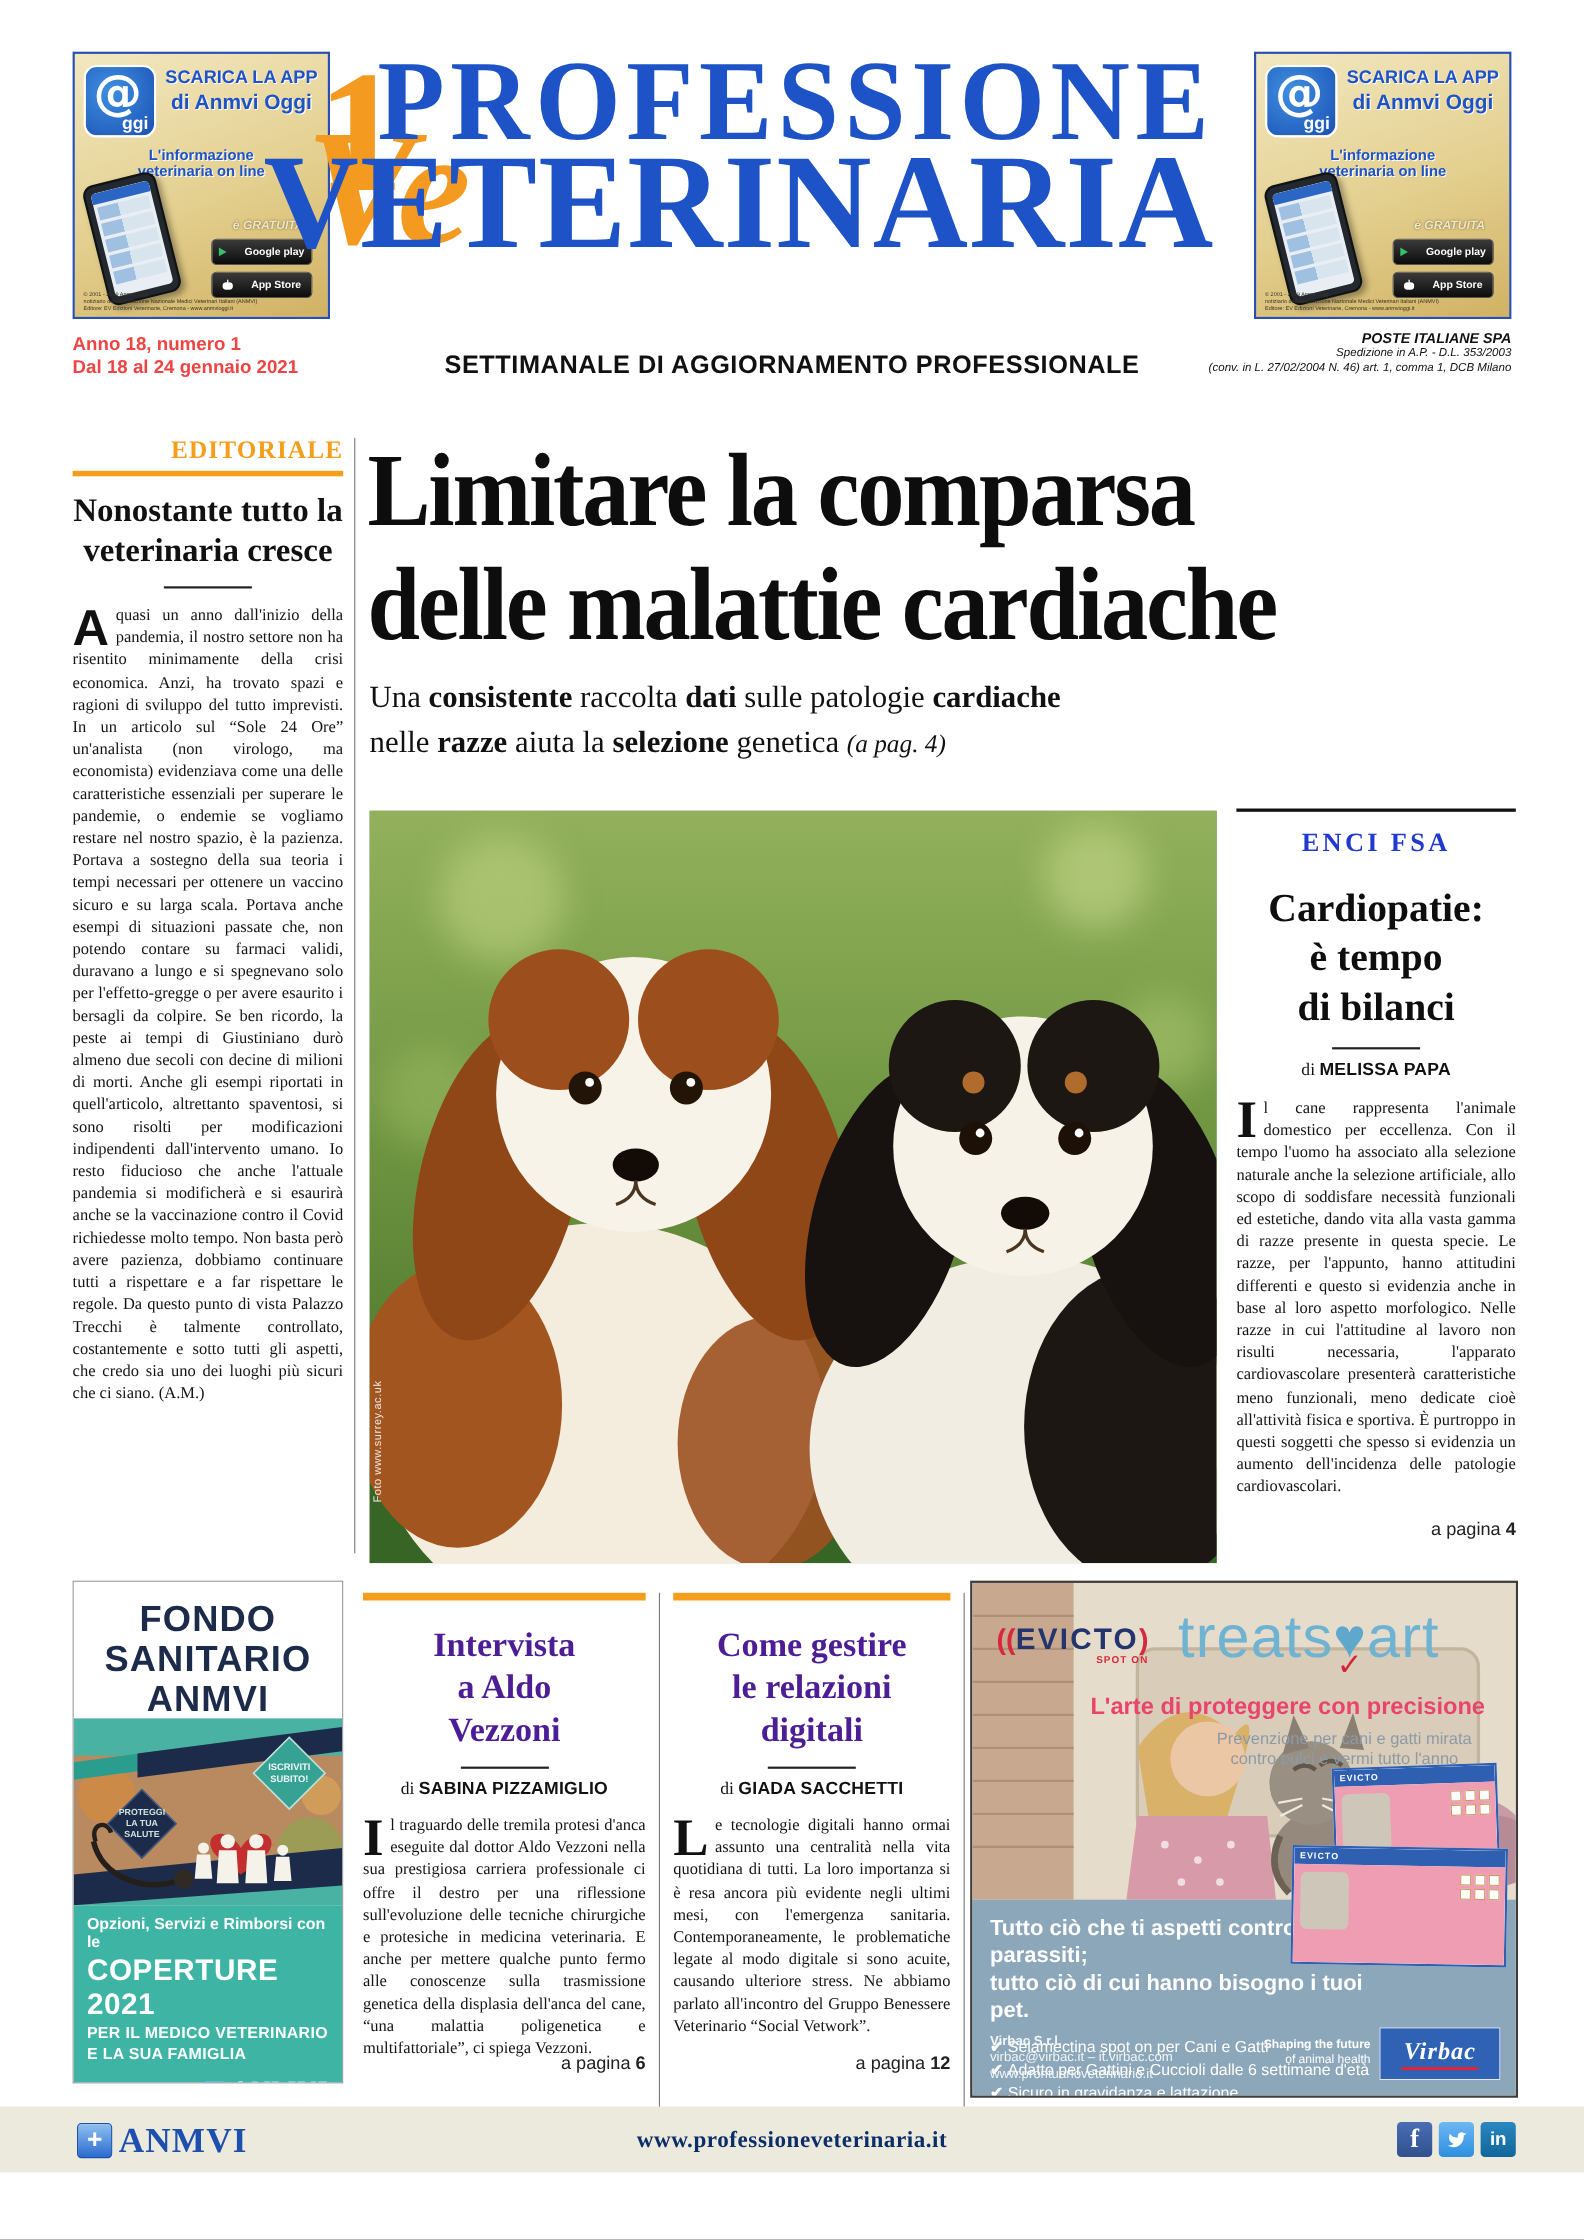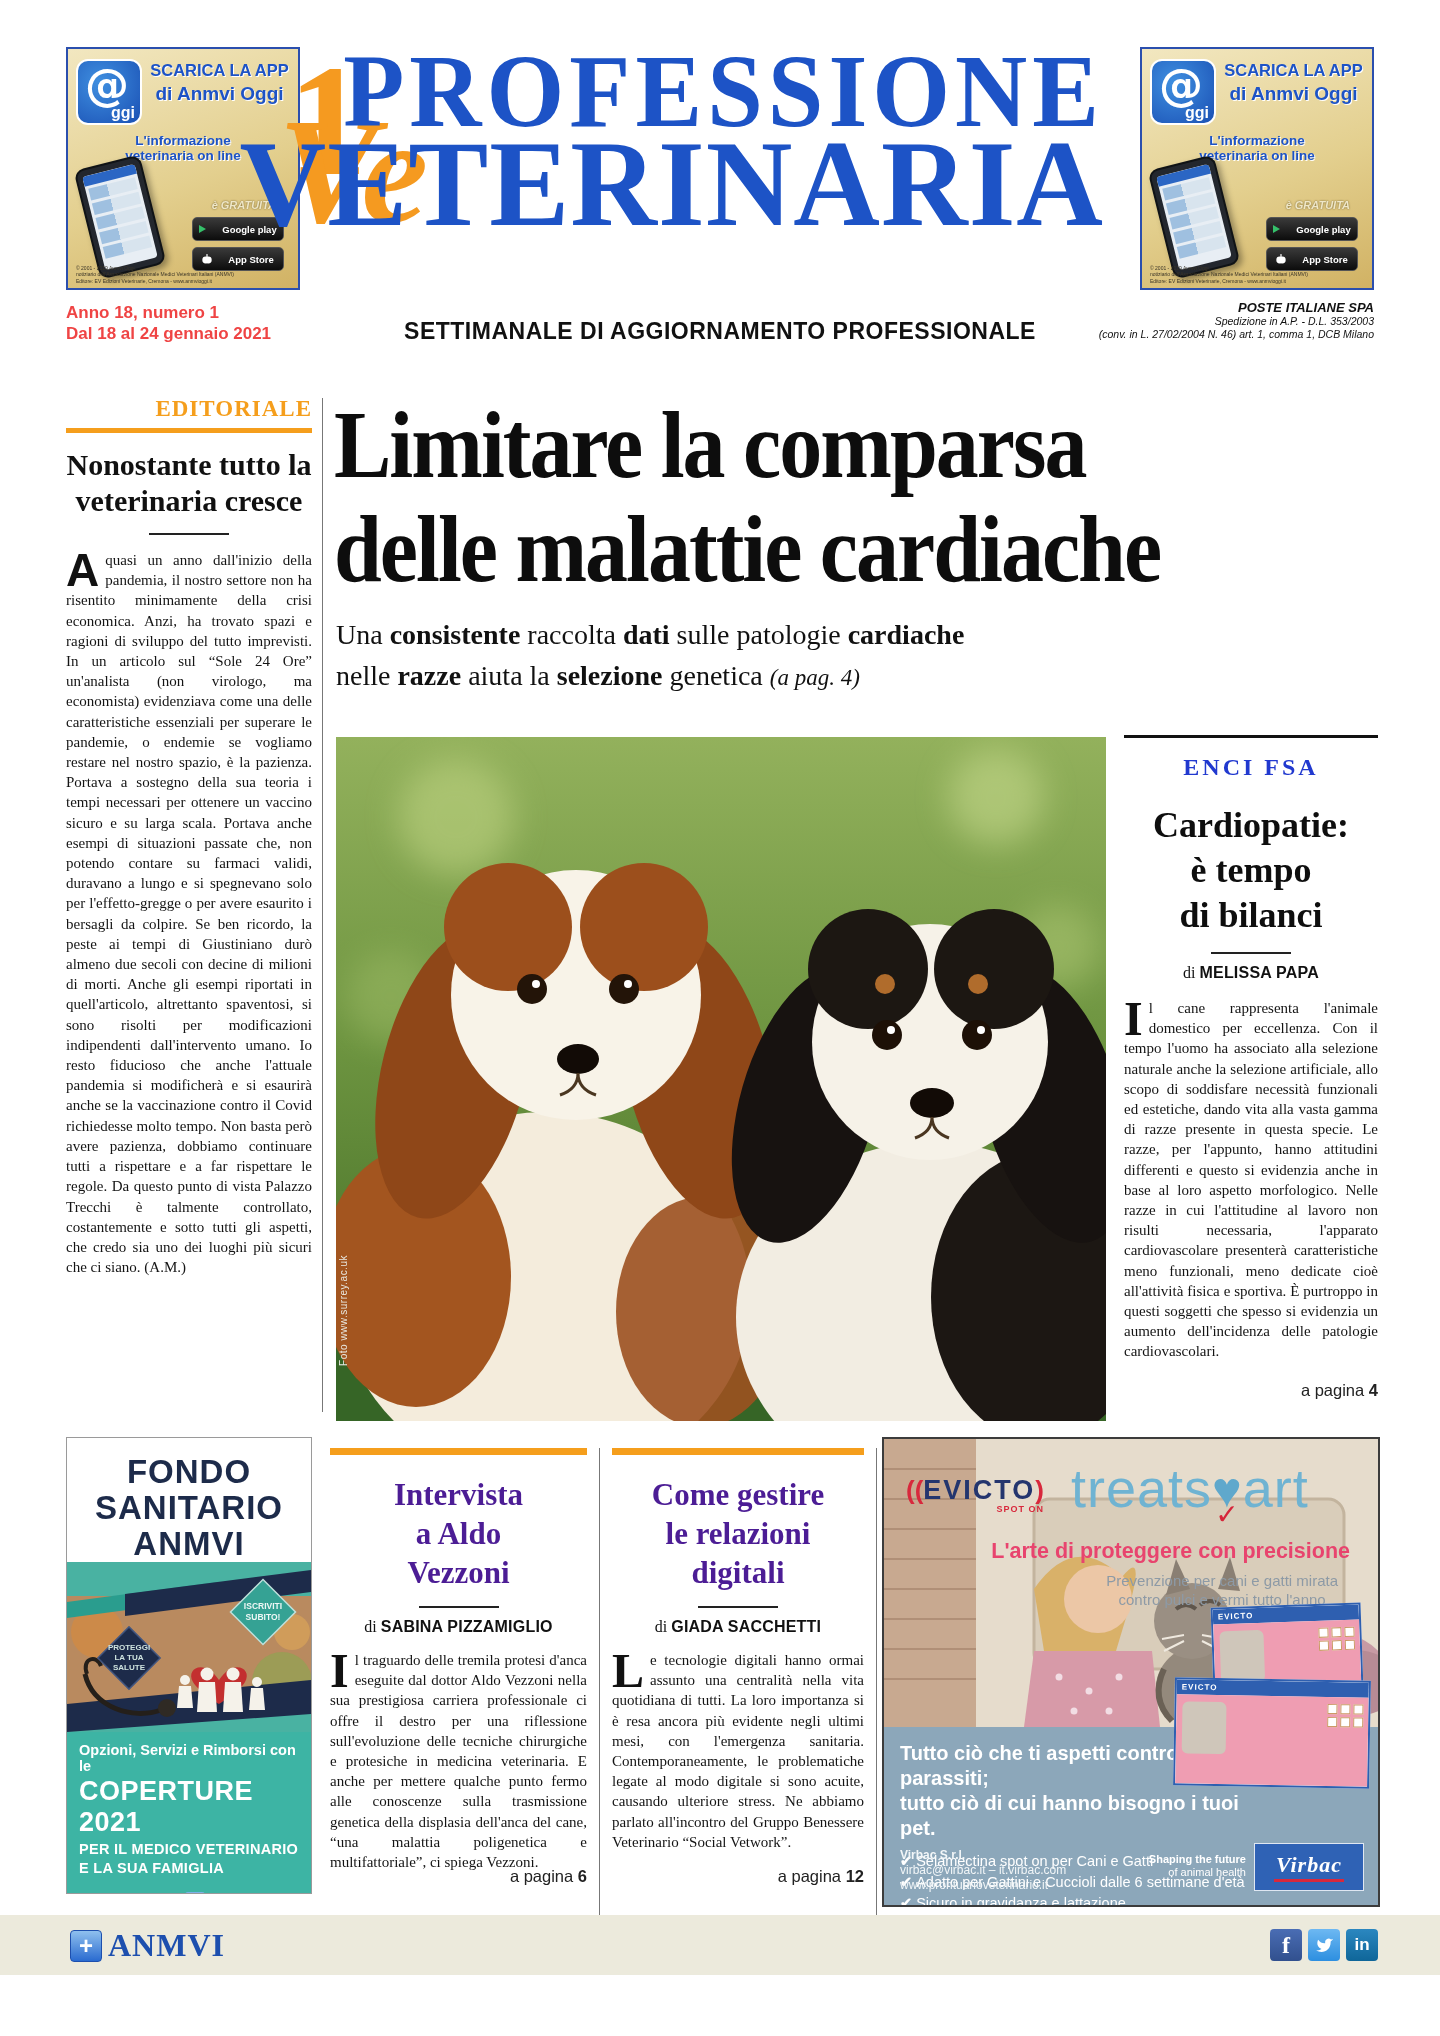--- a/index.html
+++ b/index.html
@@ -547,20 +547,21 @@
           <span class="ul"></span>
       </div>
     </div>
   </div>
 
   <footer class="footer">
     <div class="f-logo">
       <span class="f-cross">+</span>
       <span class="f-name">ANMVI</span>
     </div>
+    <div class="f-url">www.professioneveterinaria.it</div>
     <div class="f-social">
       <div class="sico fb">
           <span>f</span>
         </div>
       <div class="sico tw">
         <svg width="20" height="18" viewBox="0 0 24 20">
           <path d="M23 2.5c-.8.5-1.7.8-2.6 1A4.1 4.1 0 0 0 13.4 7v1A9.7 9.7 0 0 1 5 3.8s-4 7.5 4 11a11 11 0 0 1-6.5 1.8c8 4.5 17.5 0 17.5-10.2l-.02-.75A6.9 6.9 0 0 0 23 2.5z" fill="#fff"></path>
         </svg>
       </div>
       <div class="sico li">

